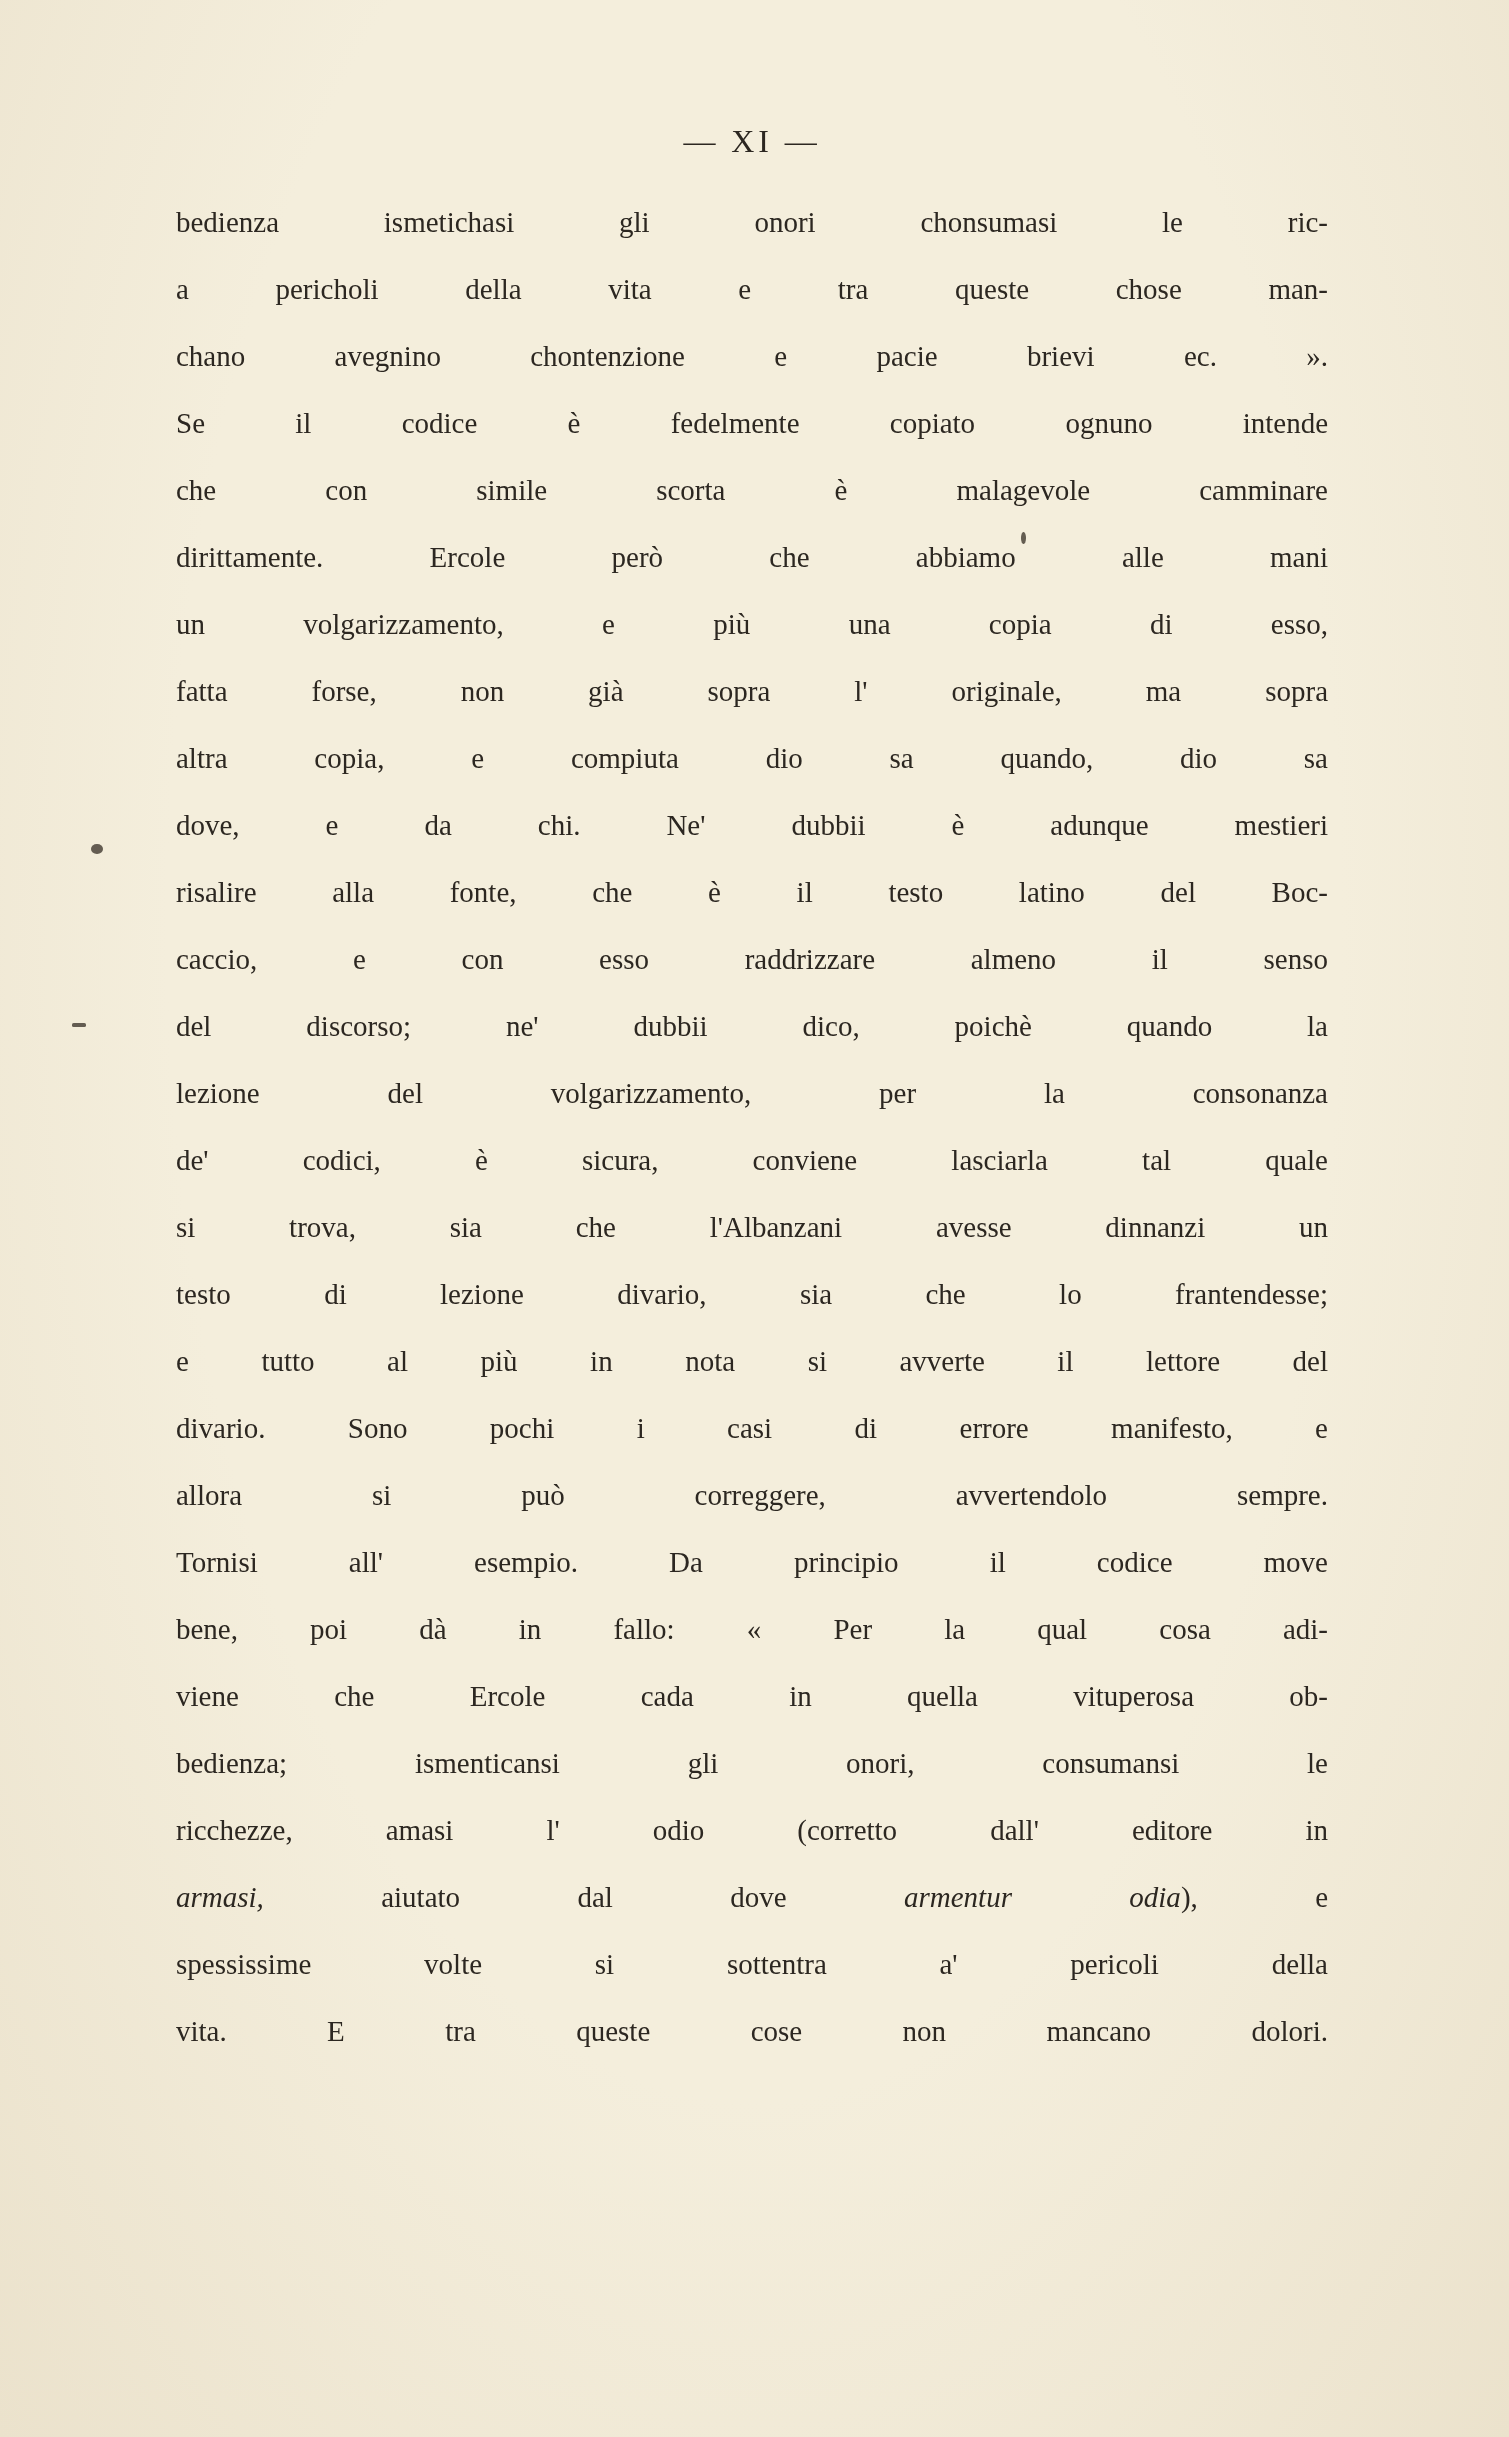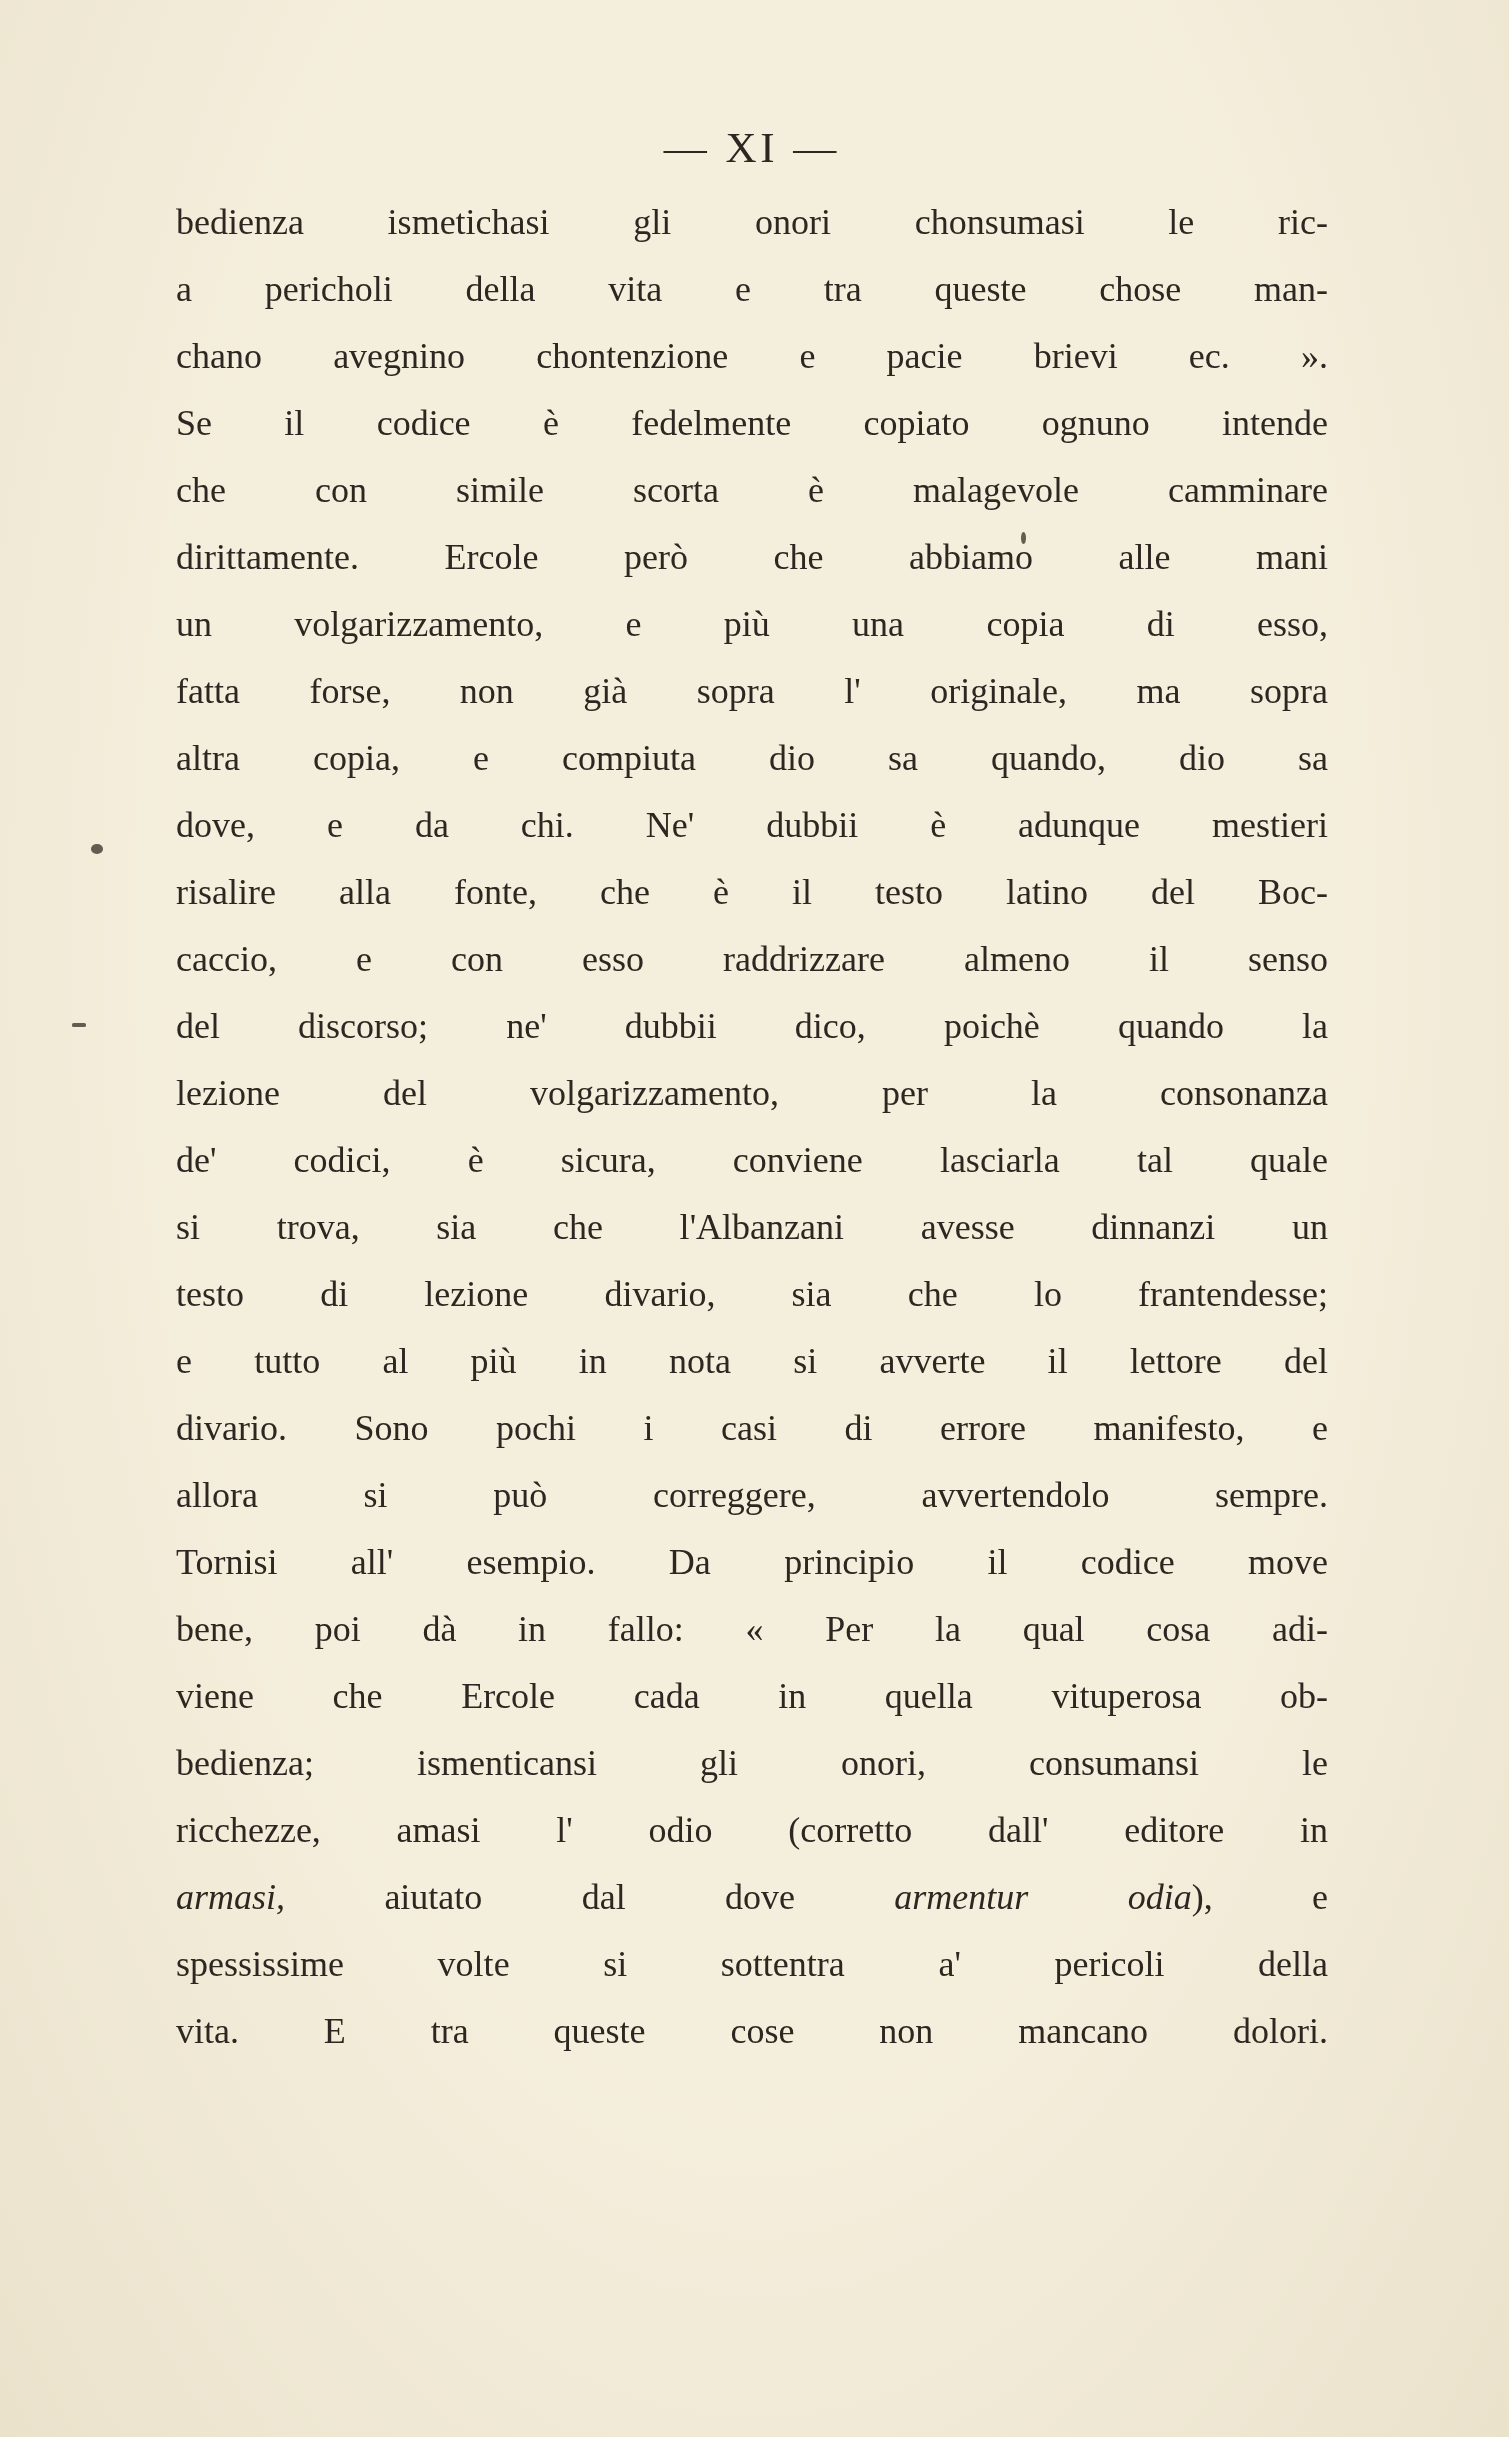--- a/index.html
+++ b/index.html
@@ -11,30 +11,30 @@
     background: radial-gradient(ellipse at 50% 38%, var(--paper, #f4eedc) 55%, var(--paper-edge, #ebe2cc) 100%);
     font-family: "Liberation Serif", serif;
     color: var(--ink, #2c2721);
   }
   .page-header {
     position: absolute;
     top: 123px;
     left: 176px;
     width: 1152px;
     text-align: center;
-    font-size: 43px;
+    font-size: 32px;
     letter-spacing: 3.9px;
     color: var(--ink, #2c2721);
   }
   .text-block {
     position: absolute;
     top: 189px;
     left: 176px;
     width: 1152px;
-    font-size: 36px;
+    font-size: 29px;
     line-height: 67px;
   }
   .line {
     text-align: justify;
     text-align-last: justify;
     white-space: normal;
   }
   .italic { font-style: italic; }
   .artifact {
     position: absolute;

